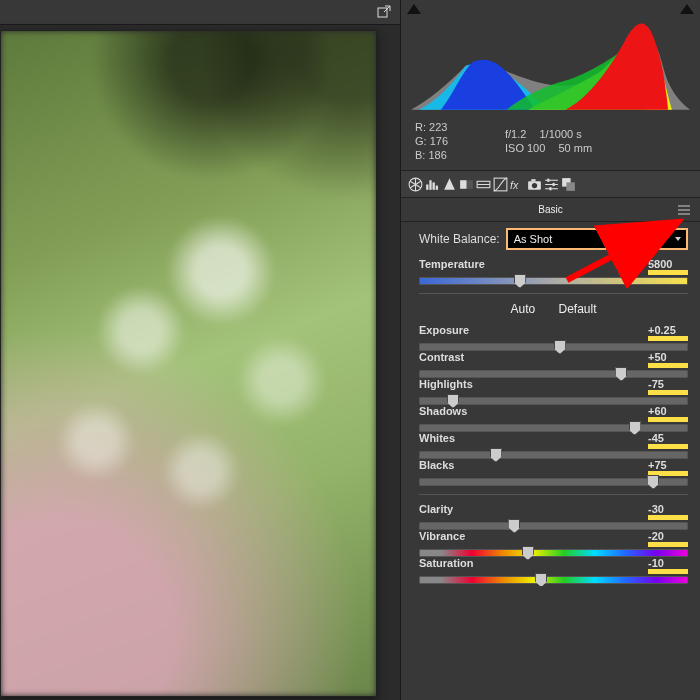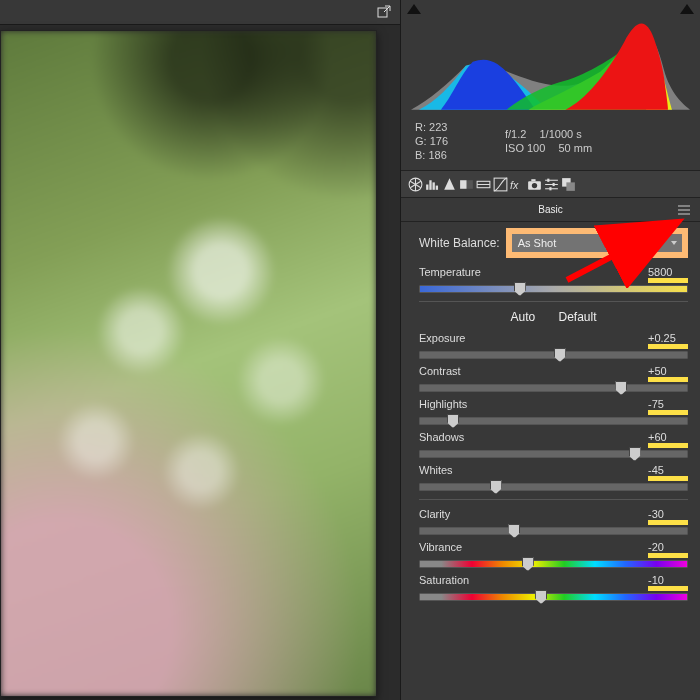--- a/index.html
+++ b/index.html
@@ -138,40 +138,40 @@
   }
   .wb-row {
     display: flex;
     align-items: center;
     margin-bottom: 8px;
     gap: 6px;
   }
   .wb-row label { color: #ddd; }
   .wb-select {
     flex: 1;
-    background: #737373;
-    border: 6px solid #fdba74;
+    background: #000000;
+    border: 2px solid #fdba74;
     color: #eee;
     height: 18px;
     position: relative;
     padding-left: 6px;
     line-height: 18px;
     font-size: 11px;
   }
   .wb-select::after {
     content: '';
     position: absolute;
     right: 5px;
     top: 7px;
     border-left: 3px solid transparent;
     border-right: 3px solid transparent;
     border-top: 4px solid #ccc;
   }
   .slider {
-    margin-bottom: 6px;
+    font-weight: bold;
   }
   .slider-head {
     display: flex;
     justify-content: space-between;
     font-size: 11px;
     color: #ddd;
     margin-bottom: 2px;
   }
   .slider-val {
     border-bottom: 5px solid #fde047;
@@ -416,20 +416,29 @@
       </div>
       <div class="slider">
         <div class="slider-head">
             <span>Whites</span>
             <span class="slider-val">-45</span>
           </div>
         <div class="track gray-track">
             <div class="handle" style="left:28%"></div>
           </div>
       </div>
+      <div class="slider">
+        <div class="slider-head">
+            <span>Blacks</span>
+            <span class="slider-val">+75</span>
+          </div>
+        <div class="track gray-track">
+            <div class="handle" style="left:87%"></div>
+          </div>
+      </div>
 
       <div class="divider"></div>
 
       <div class="slider">
         <div class="slider-head">
             <span>Clarity</span>
             <span class="slider-val">-30</span>
           </div>
         <div class="track gray-track">
             <div class="handle" style="left:35%"></div>

